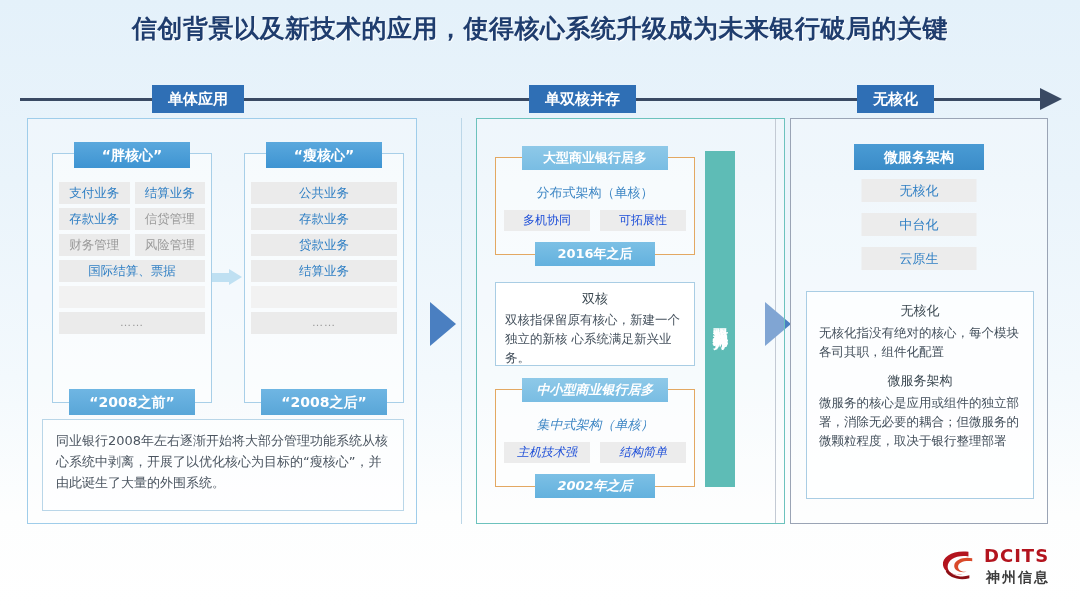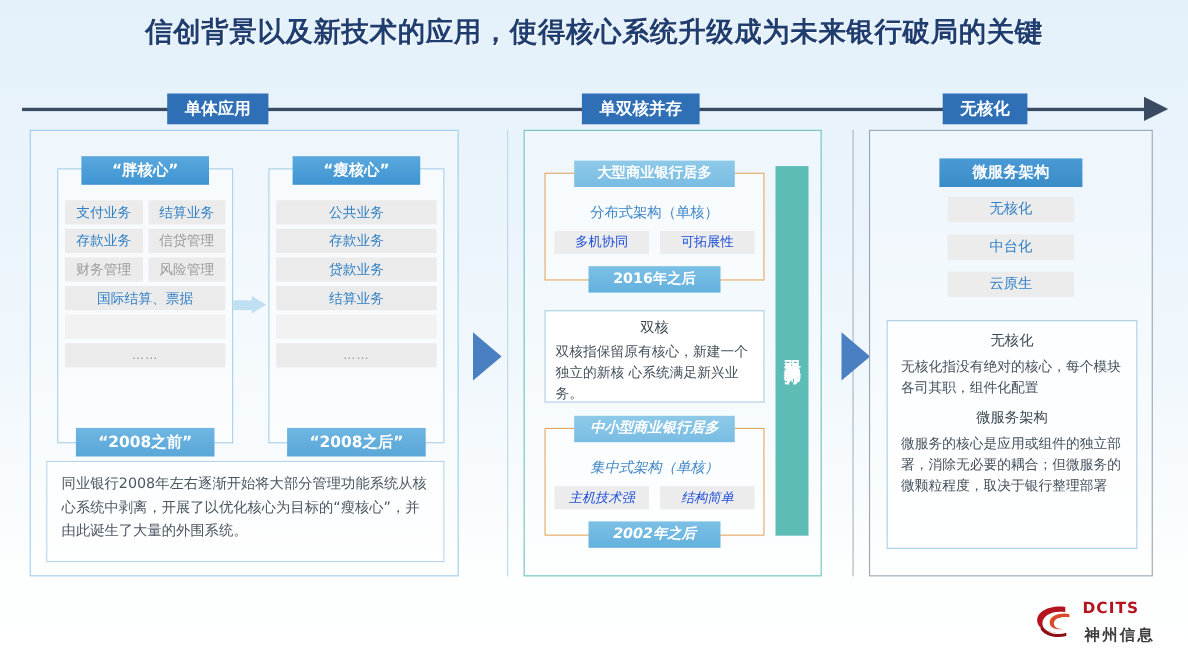--- a/index.html
+++ b/index.html
@@ -46,21 +46,21 @@
     padding: 0 16px;
     white-space: nowrap;
   }
   #tl-chip-0 { left: 152px; }
   #tl-chip-1 { left: 529px; }
   #tl-chip-2 { left: 857px; }
 
   
   .col { position: absolute; top: 118px; }
   #col-left   { left: 27px;  width: 390px; height: 406px; border: 1px solid #9fcdea; background: rgba(255,255,255,0.30); padding-left: 40px; }
-  #col-mid    { left: 476px; width: 271px; height: 406px; border: 1px solid #6cc2bd; background: rgba(255,255,255,0.30); }
+  #col-mid    { left: 476px; width: 309px; height: 406px; border: 1px solid #6cc2bd; background: rgba(255,255,255,0.30); }
   #col-right  { left: 790px; width: 258px; height: 406px; border: 1px solid #9aa4b5; background: rgba(255,255,255,0.30); }
 
   .vdiv { position: absolute; top: 118px; width: 1px; height: 406px; background: #aab4c2; }
   #vdiv-1 { left: 461px; background: #bcd7e8; }
   #vdiv-2 { left: 775px; }
 
   
   .big-arrow {
     position: absolute; top: 302px;
     width: 0; height: 0;
@@ -219,21 +219,21 @@
     font-size: 12.5px; line-height: 19px; color: #44505c;
   }
   #right-note .hd { text-align: center; font-size: 13px; color: #3a4750; margin-bottom: 3px; }
   #right-note .hd2 { text-align: center; font-size: 13px; color: #3a4750; margin: 10px 0 3px; }
 
   
   #logo { position: absolute; right: 18px; bottom: 16px; width: 122px; height: 48px; }
   #logo .mark { position: absolute; left: 0; top: 4px; width: 38px; height: 34px; }
   #logo .brand {
     position: absolute; left: 44px; top: 2px;
-    font-size: 14px; font-weight: bold; color: #b3141e; letter-spacing: 1px;
+    font-size: 18px; font-weight: bold; color: #b3141e; letter-spacing: 1px;
   }
   #logo .cn {
     position: absolute; left: 46px; top: 26px;
     font-size: 14px; font-weight: bold; color: #3c3c3c; letter-spacing: 2px;
   }
 </style>
 </head>
 <body>
 
 <div id="title">信创背景以及新技术的应用，使得核心系统升级成为未来银行破局的关键</div>

